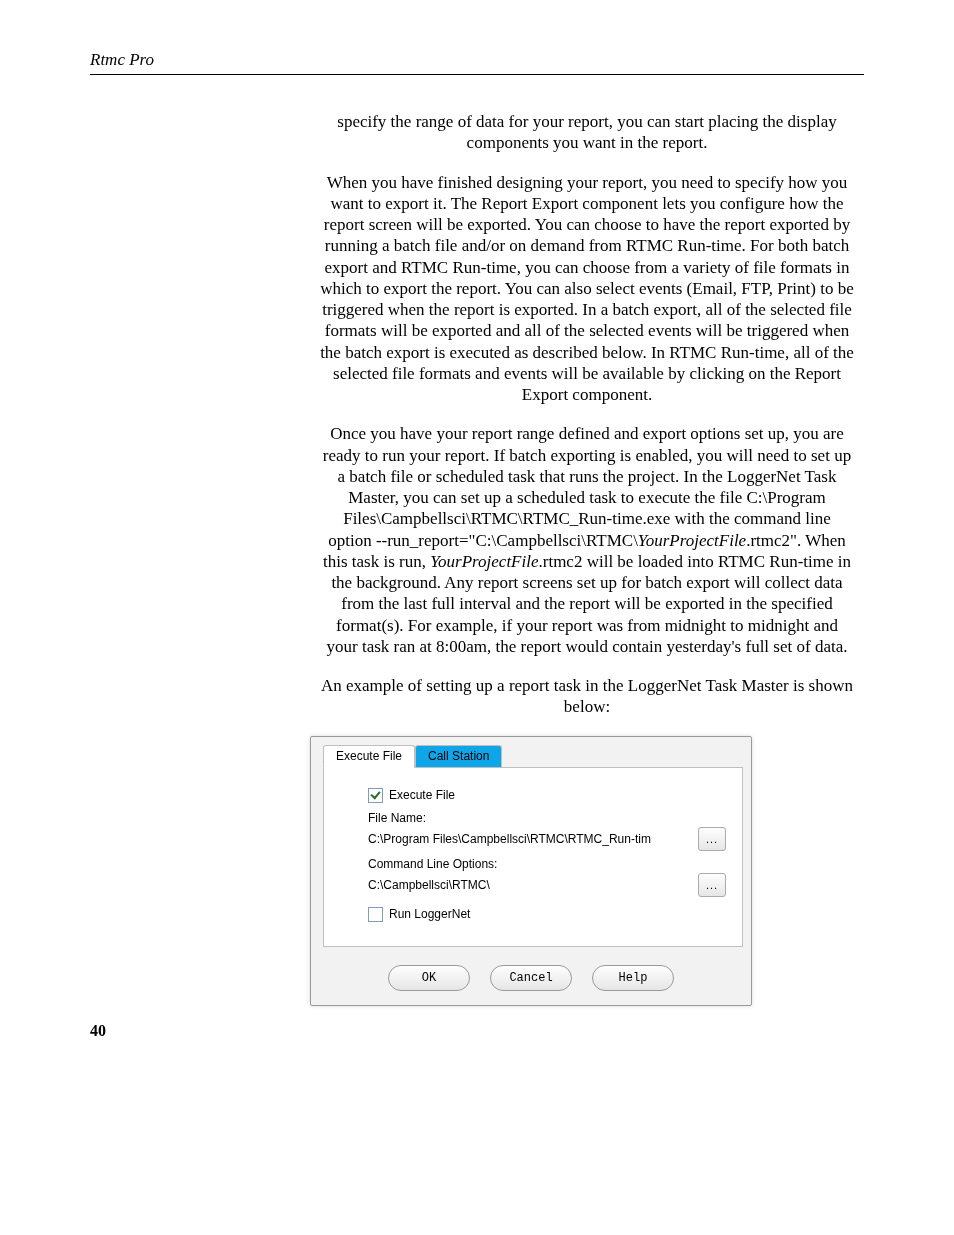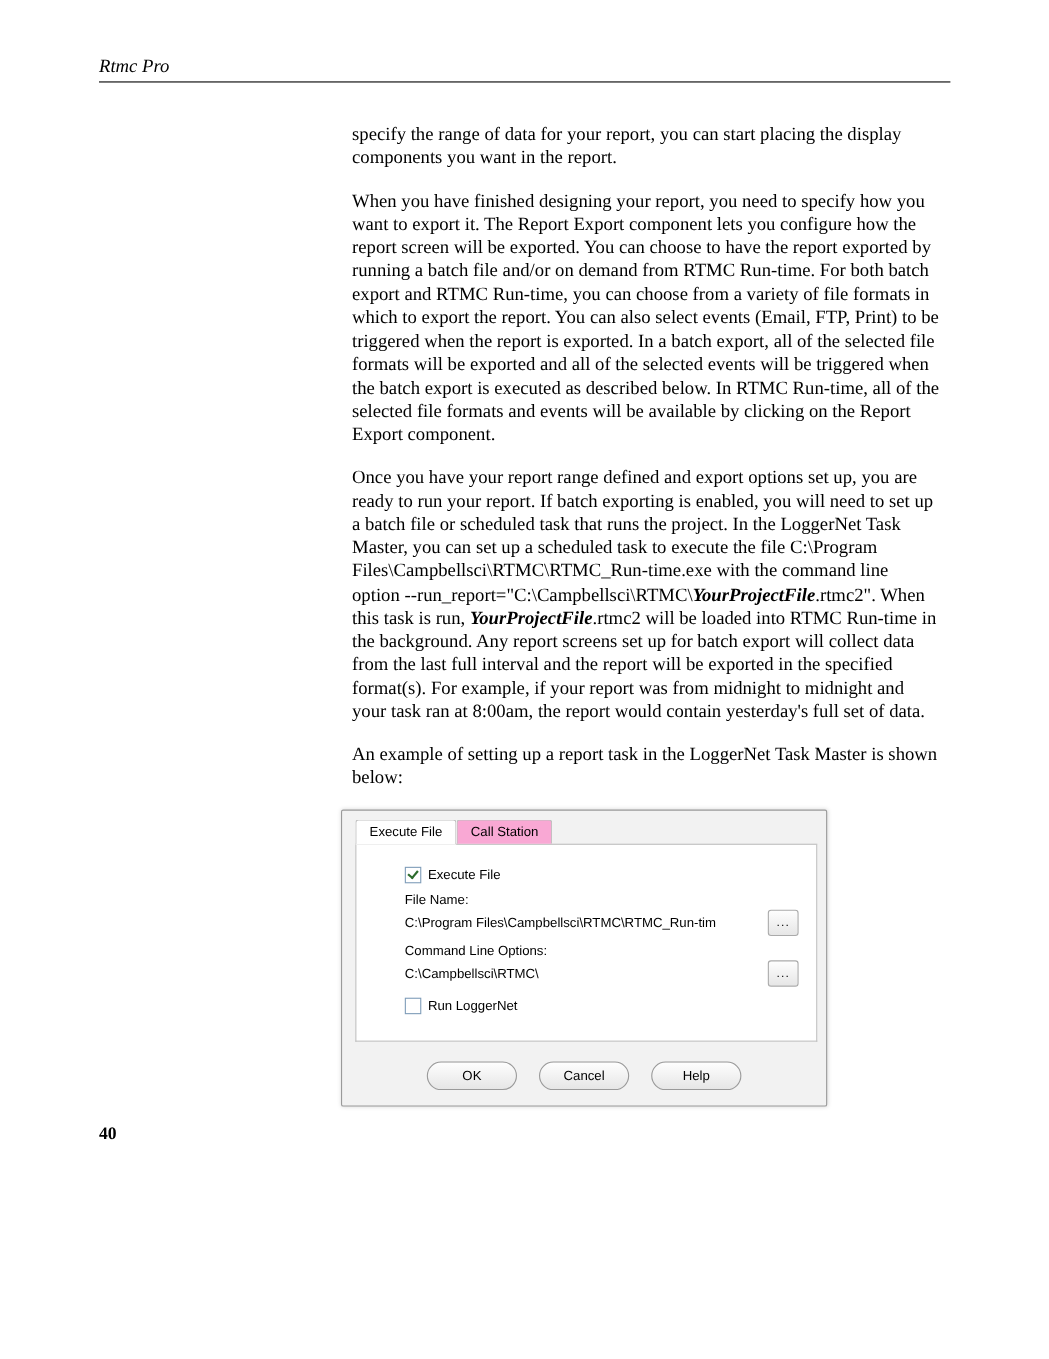--- a/index.html
+++ b/index.html
@@ -26,20 +26,21 @@
     font-size: 17px;
   }
   .body-col {
     margin-left: 230px;
     margin-right: 10px;
     font-size: 17px;
     line-height: 1.25;
   }
   .body-col p {
     margin: 0 0 18px 0;
+    text-align: center;
   }
   .page-number {
     position: absolute;
     left: 90px;
     bottom: 40px;
     font-weight: bold;
     font-size: 16px;
   }
 
   
@@ -88,21 +89,21 @@
   }
   .tabrow {
     display: flex;
     align-items: flex-end;
     border-bottom: 1px solid #bfbfbf;
   }
   .tab {
     padding: 3px 12px 4px 12px;
     border: 1px solid #bfbfbf;
     border-bottom: none;
-    background: #f9a8d4;
+    background: #0ea5e9;
     margin-right: 0;
     border-top-left-radius: 3px;
     border-top-right-radius: 3px;
     font-size: 12px;
     position: relative;
   }
   .tab.active {
     background: #fff;
     z-index: 2;
     margin-bottom: -1px;
@@ -180,24 +181,24 @@
   }
   .dlgbtn {
     min-width: 80px;
     height: 24px;
     border: 1px solid #9a9a9a;
     background: linear-gradient(to bottom, #fefefe, #e6e6e6);
     border-radius: 13px;
     display: inline-flex;
     align-items: center;
     justify-content: center;
-    font-family: Liberation Sans, sans-serif;
+    font-family: Liberation Mono, monospace;
     font-size: 12px;
   }
-  .italic { font-style: italic; font-weight: bold; }
+  .italic { font-style: italic; }
 </style>
 </head>
 <body>
 
 <div class="page">
 
   <div class="header-bar">
     <span class="header-title">Rtmc Pro</span>
   </div>
 

